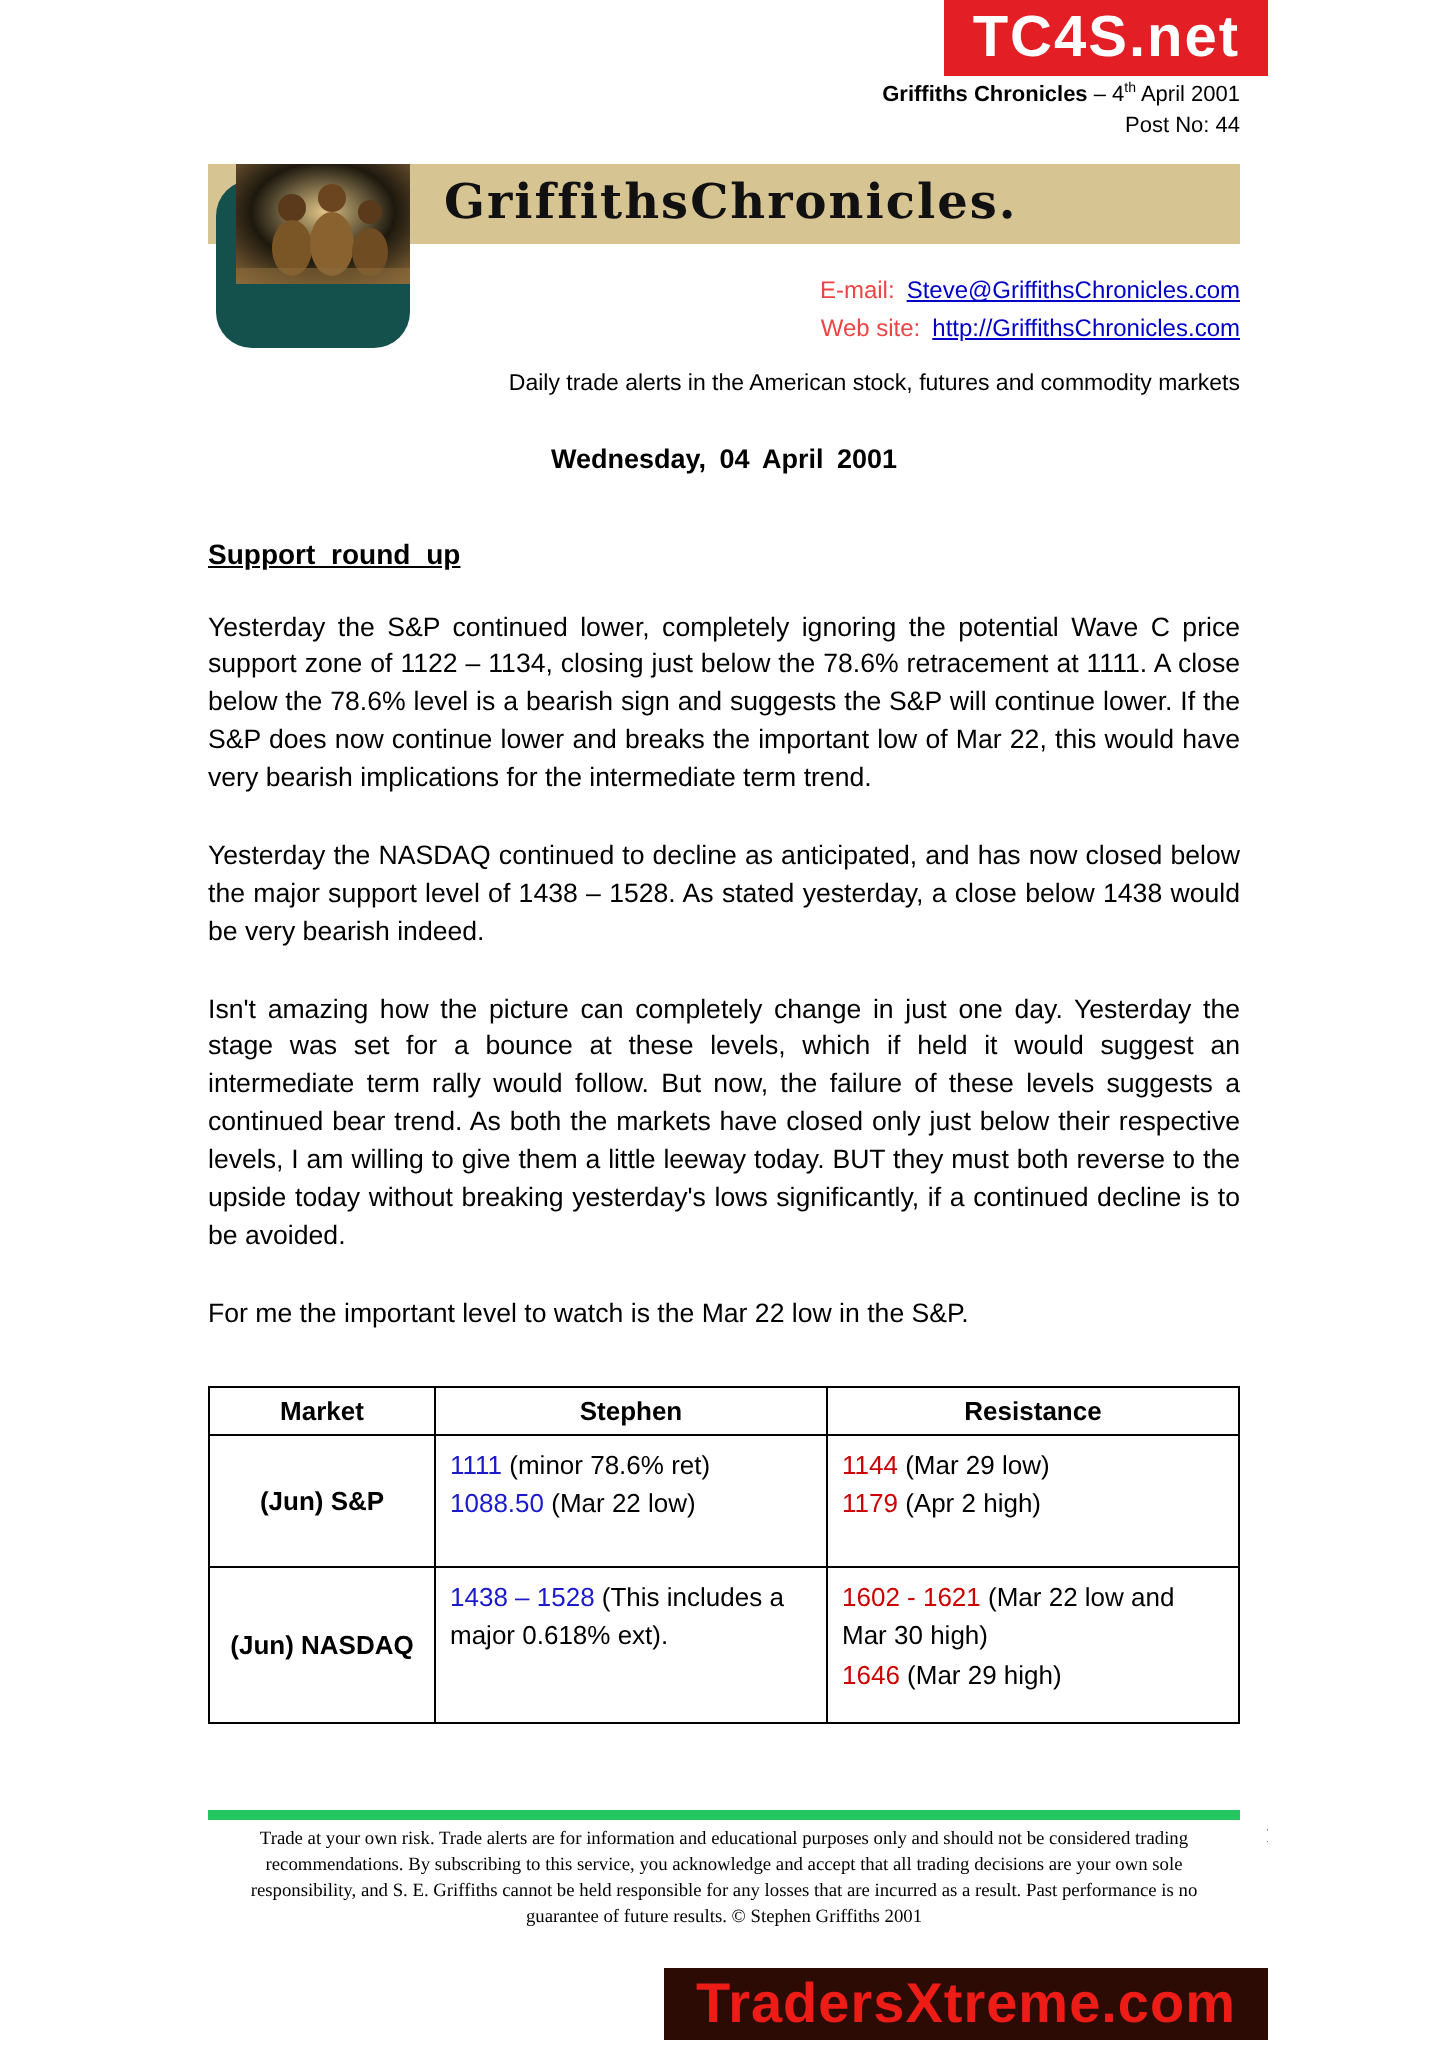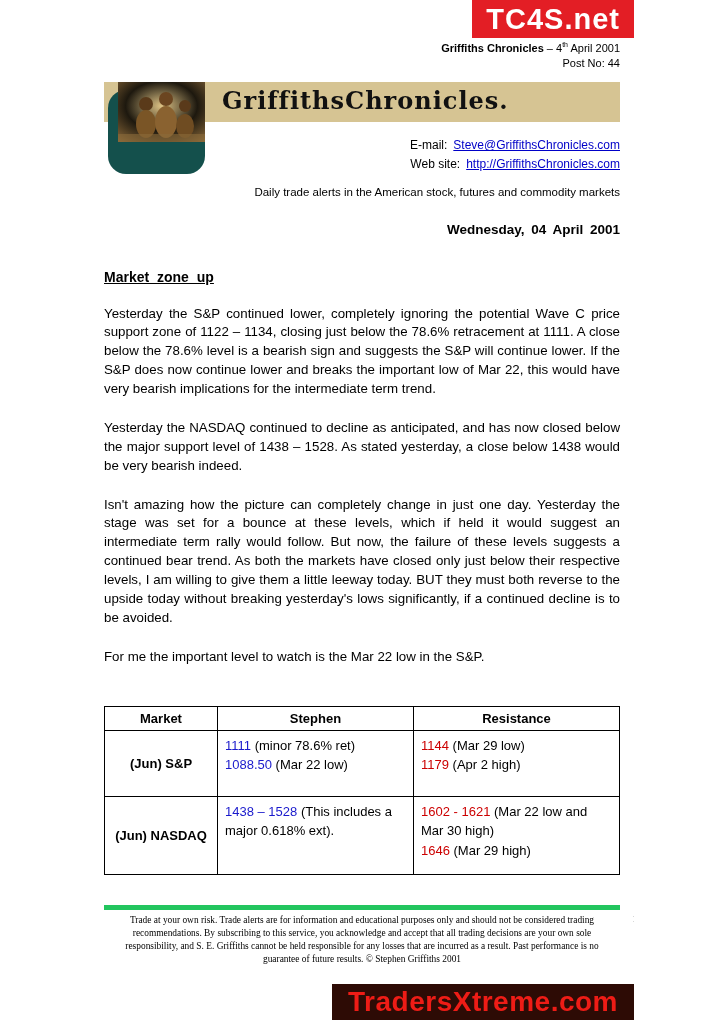--- a/index.html
+++ b/index.html
@@ -27,41 +27,41 @@
     background:var(--masthead-bg,#d6c493);
   }
   .masthead-title {
     position:absolute; left:118px; top:4px;
     font-family:"DejaVu Serif", serif; font-weight:bold; font-size:24px;
     letter-spacing:1px; color:#111;
   }
   .illus { position:absolute; left:4px; top:0; width:97px; height:92px; }
 
   .contact { margin-top:14px; text-align:right; font-size:12px; line-height:1.55; }
-  .contact .lbl { color:#000000; margin-right:6px; }
+  .contact .lbl { color:#ef4444; margin-right:6px; }
   .contact a { color:var(--link,#0000c8); text-decoration:underline; cursor:pointer; }
 
   .tagline { margin-top:12px; text-align:right; font-size:11.5px; }
 
-  .dateline { margin-top:24px; text-align:right; font-weight:bold; font-size:13.5px; word-spacing:3px; }
+  .dateline { margin-top:24px; text-align:center; font-weight:bold; font-size:13.5px; word-spacing:3px; }
 
   .heading { margin-top:32px; font-weight:bold; font-size:14px; text-decoration:underline; word-spacing:4px; }
 
   .para { margin-top:20px; font-size:13.3px; line-height:1.42; text-align:justify; }
   .p3wrap { position:relative; }
 
   .watermark {
     position:absolute; top:-6px; left:50%; transform:translateX(-50%);
     background:var(--watermark-bg,#c81414); color:#fff; font-weight:bold;
     font-size:28px; letter-spacing:2px; padding:3px 18px; border-radius:7px;
     border:2px solid #8e0e0e; white-space:nowrap; z-index:5;
     font-family:"DejaVu Serif", serif;
   }
 
-  table.levels { margin-top:39px; width:100%; border-collapse:collapse; }
+  table.levels { margin-top:26px; width:100%; border-collapse:collapse; }
   table.levels th, table.levels td { border:1px solid #000; font-size:13px; }
   table.levels th { font-weight:bold; text-align:center; padding:4px 2px; height:24px; }
   td.market { width:113px; text-align:center; vertical-align:middle; font-weight:bold; }
   td.support { width:196px; }
   td.vals { vertical-align:top; padding:5px 7px; line-height:1.5; }
   tr.row-sp td { height:66px; }
   tr.row-nq td { height:78px; }
   .num-support { color:var(--support,#1a1acc); }
   .num-resist  { color:var(--resistance,#cc0000); }
 
@@ -133,21 +133,21 @@
       </div>
       <div>
         <span class="lbl">Web site:</span><a>http://GriffithsChronicles.com</a>
       </div>
     </div>
 
     <div class="tagline">Daily trade alerts in the American stock, futures and commodity markets</div>
 
     <div class="dateline">Wednesday, 04 April 2001</div>
 
-    <div class="heading">Market zone up</div>
+    <div class="heading">Support round up</div>
 
     <p class="para">Yesterday the S&amp;P continued lower, completely ignoring the potential Wave C price support zone of 1122 – 1134, closing just below the 78.6% retracement at 1111. A close below the 78.6% level is a bearish sign and suggests the S&amp;P will continue lower. If the S&amp;P does now continue lower and breaks the important low of Mar 22, this would have very bearish implications for the intermediate term trend.</p>
     <p class="para">Yesterday the NASDAQ continued to decline as anticipated, and has now closed below the major support level of 1438 – 1528. As stated yesterday, a close below 1438 would be very bearish indeed.</p>
 
     <div class="p3wrap">
       <p class="para">Isn't amazing how the picture can completely change in just one day. Yesterday the stage was set for a bounce at these levels, which if held it would suggest an intermediate term rally would follow. But now, the failure of these levels suggests a continued bear trend. As both the markets have closed only just below their respective levels, I am willing to give them a little leeway today. BUT they must both reverse to the upside today without breaking yesterday's lows significantly, if a continued decline is to be avoided.</p>
     </div>
 
     <p class="para">For me the important level to watch is the Mar 22 low in the S&amp;P.</p>
 

